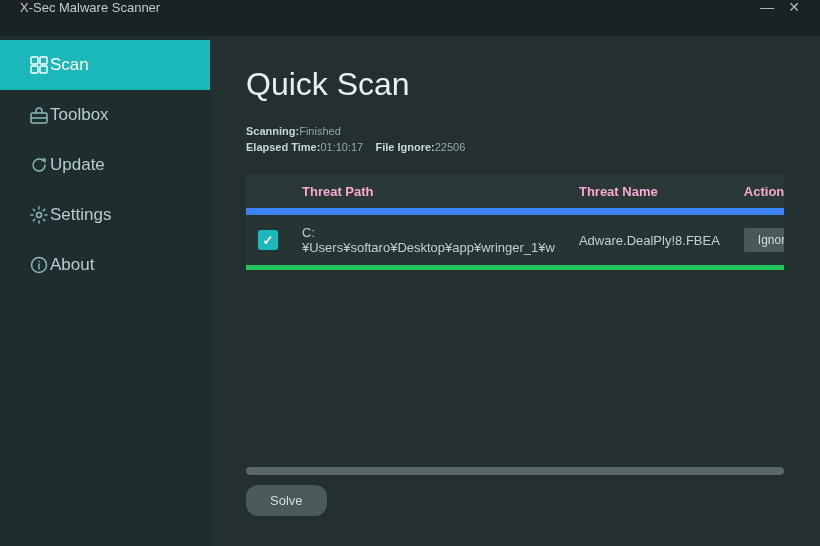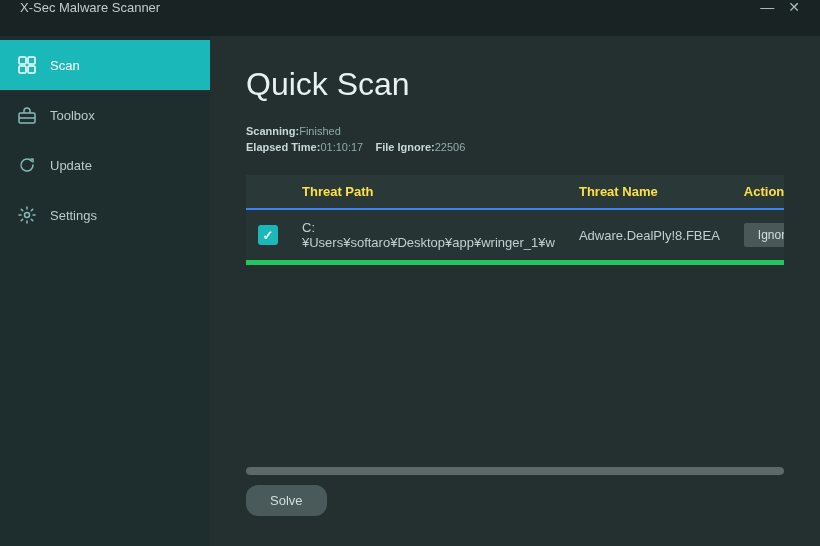--- a/index.html
+++ b/index.html
@@ -55,24 +55,24 @@
       background: #1e2e2e;
       flex-shrink: 0;
       display: flex;
       flex-direction: column;
       padding-top: 4px;
     }
 
     .sidebar-item {
       display: flex;
       align-items: center;
-      gap: 12px;
-      padding: 14px 16px;
+      gap: 0;
+      padding: 14px 28px;
       cursor: pointer;
-      font-size: 13px;
+      font-size: 17px;
       color: #b8caca;
       border-radius: 0;
       transition: background 0.15s;
     }
     .sidebar-item.active {
       background: #1ab8b8;
       color: #ffffff;
     }
     .sidebar-icon {
       width: 22px;
@@ -121,25 +121,25 @@
     }
 
     .threat-table {
       width: 100%;
       border-collapse: collapse;
       font-size: 13px;
     }
 
     .threat-table thead tr th {
       background: #2a3838;
-      color: #fde047;
+      color: #f9a8d4;
       font-weight: 600;
       text-align: left;
       padding: 9px 12px;
-      border-bottom: 2px solid #3b82f6;
+      border-bottom: 7px solid #3b82f6;
       font-size: 13px;
     }
 
     .threat-table thead tr th:first-child {
       width: 32px;
     }
 
     .threat-table tbody tr {
       background: #263434;
     }
@@ -272,20 +272,30 @@
     <div class="sidebar-item">
       <span class="sidebar-icon">
         <svg width="20" height="20" viewBox="0 0 20 20" fill="none">
           <circle cx="10" cy="10" r="2.5" stroke="#8ab8b8" stroke-width="1.5" fill="none"></circle>
           <path d="M10 2v2M10 16v2M2 10h2M16 10h2M4.22 4.22l1.42 1.42M14.36 14.36l1.42 1.42M4.22 15.78l1.42-1.42M14.36 5.64l1.42-1.42" stroke="#8ab8b8" stroke-width="1.5" stroke-linecap="round"></path>
         </svg>
       </span>
       <span>Settings</span>
     </div>
 
+    <div class="sidebar-item">
+      <span class="sidebar-icon">
+        <svg width="20" height="20" viewBox="0 0 20 20" fill="none">
+          <circle cx="10" cy="10" r="7.5" stroke="#8ab8b8" stroke-width="1.5" fill="none"></circle>
+          <line x1="10" y1="9" x2="10" y2="14" stroke="#8ab8b8" stroke-width="1.5" stroke-linecap="round"></line>
+          <circle cx="10" cy="6.5" r="0.8" fill="#8ab8b8"></circle>
+        </svg>
+      </span>
+      <span>About</span>
+    </div>
 
   </nav>
 
   <main class="content">
     <h1 class="page-title">Quick Scan</h1>
 
     <div class="scan-status">
       <div class="scan-status-line">
         <strong>Scanning:</strong><span>Finished</span>
       </div>

